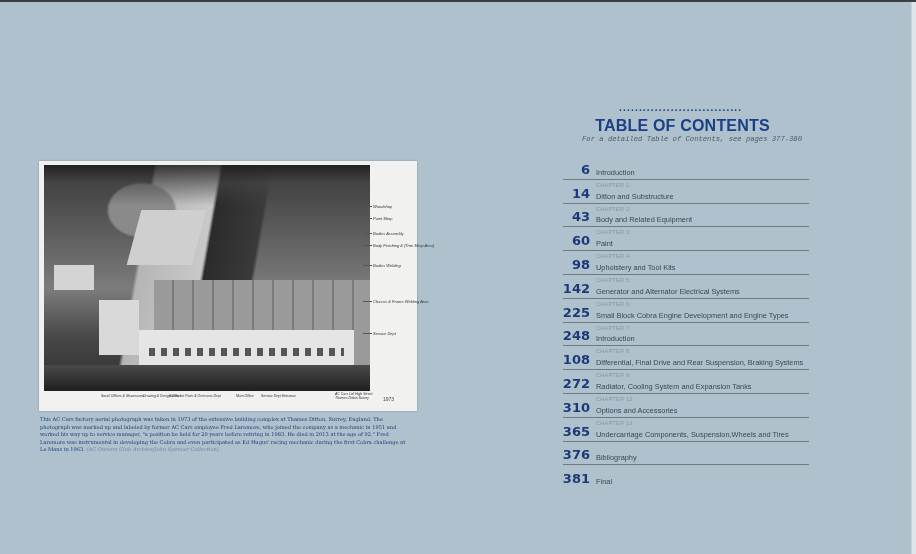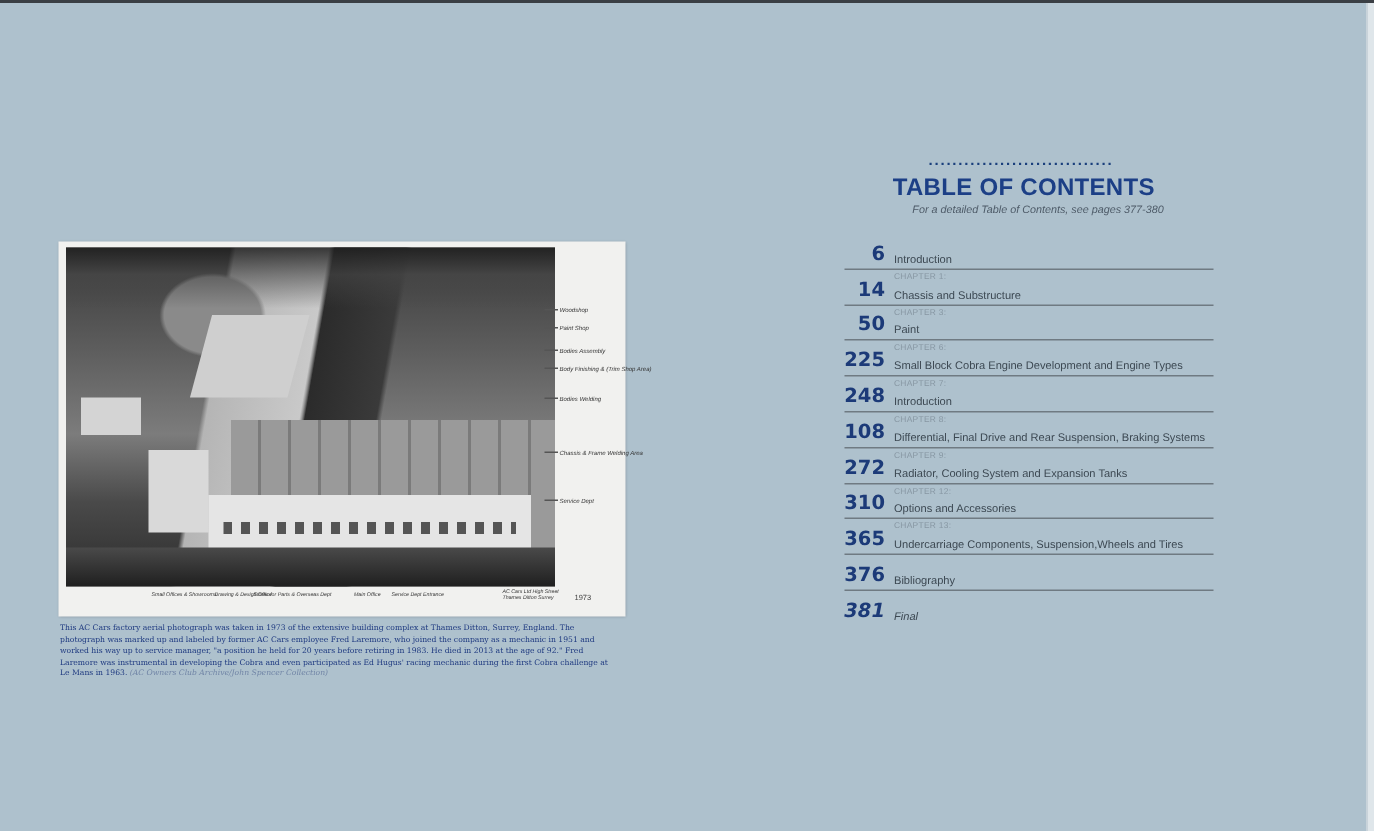--- a/index.html
+++ b/index.html
@@ -41,25 +41,25 @@
 
   .caption {
     position:absolute; left:40px; top:416px; width:366px;
     font-family:"DejaVu Serif", serif; font-size:5.1px; line-height:7.6px; color:#1f3a80;
   }
   .caption .credit { color:#7185a6; font-style:italic; }
 
   
   .dots { position:absolute; left:619px; top:102px; font-size:10px; letter-spacing:1.2px; color:#1a3f7c; font-weight:bold; }
   .toc-title { position:absolute; left:560px; top:117px; width:245px; text-align:center; font-size:16px; font-weight:bold; color:#1c3f86; letter-spacing:0.2px; }
-  .toc-sub { position:absolute; left:560px; top:135px; width:264px; text-align:center; font-size:7.2px; font-style:italic; color:#4e5b68; }
+  .toc-sub { position:absolute; left:560px; top:135px; width:264px; text-align:center; font-size:7.2px; font-style:italic; color:#4e5b68;font-family:Liberation Mono, monospace; }
 
   .toc-list { position:absolute; left:563px; top:156px; width:246px; }
   .toc-row { position:relative; height:22.8px; border-bottom:1px solid #6f7a82; }
-  .toc-row.last { border-bottom:none;font-style:italic; }
+  .toc-row.last { border-bottom:none; }
   .toc-num {
     position:absolute; right:219px; bottom:2px; font-size:13px; font-weight:bold; color:#1c3a78; text-align:right;
     font-family:"DejaVu Sans", sans-serif;
   }
   .toc-chap { position:absolute; left:33px; top:2px; font-size:5.6px; color:#8797a3; letter-spacing:0.2px; }
   .toc-label { position:absolute; left:33px; bottom:2px; font-size:7.4px; color:#3c4852; white-space:nowrap;text-align:center; }
 </style>
 </head>
 <body>
 
@@ -101,26 +101,41 @@
 
 <div class="toc-list">
   <div class="toc-row">
       <span class="toc-num">6</span>
       <span class="toc-chap"></span>
       <span class="toc-label">Introduction</span>
     </div>
   <div class="toc-row">
       <span class="toc-num">14</span>
       <span class="toc-chap">CHAPTER 1:</span>
-      <span class="toc-label">Chassis and Substructure</span>
+      <span class="toc-label">Ditton and Substructure</span>
     </div>
   <div class="toc-row">
-      <span class="toc-num">50</span>
+      <span class="toc-num">43</span>
+      <span class="toc-chap">CHAPTER 2:</span>
+      <span class="toc-label">Body and Related Equipment</span>
+    </div>
+  <div class="toc-row">
+      <span class="toc-num">60</span>
       <span class="toc-chap">CHAPTER 3:</span>
       <span class="toc-label">Paint</span>
+    </div>
+  <div class="toc-row">
+      <span class="toc-num">98</span>
+      <span class="toc-chap">CHAPTER 4:</span>
+      <span class="toc-label">Upholstery and Tool Kits</span>
+    </div>
+  <div class="toc-row">
+      <span class="toc-num">142</span>
+      <span class="toc-chap">CHAPTER 5:</span>
+      <span class="toc-label">Generator and Alternator Electrical Systems</span>
     </div>
   <div class="toc-row">
       <span class="toc-num">225</span>
       <span class="toc-chap">CHAPTER 6:</span>
       <span class="toc-label">Small Block Cobra Engine Development and Engine Types</span>
     </div>
   <div class="toc-row">
       <span class="toc-num">248</span>
       <span class="toc-chap">CHAPTER 7:</span>
       <span class="toc-label">Introduction</span>

